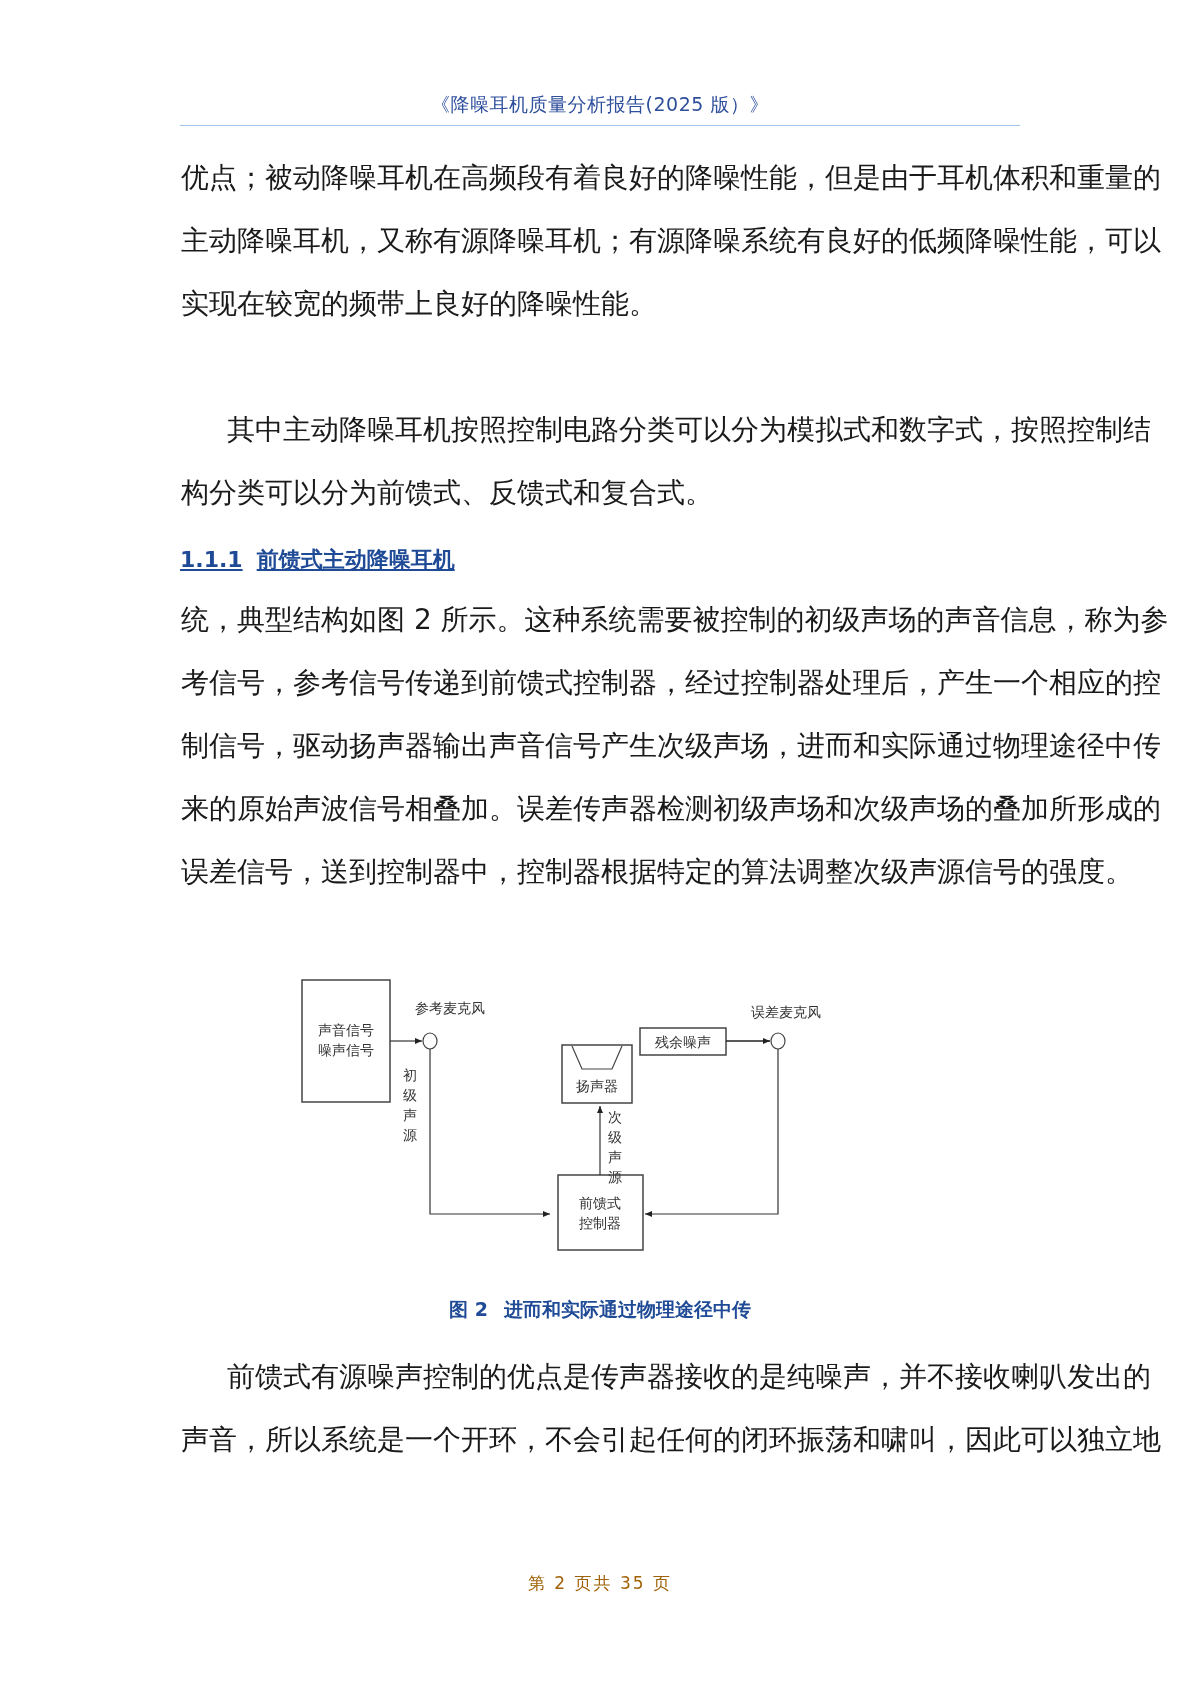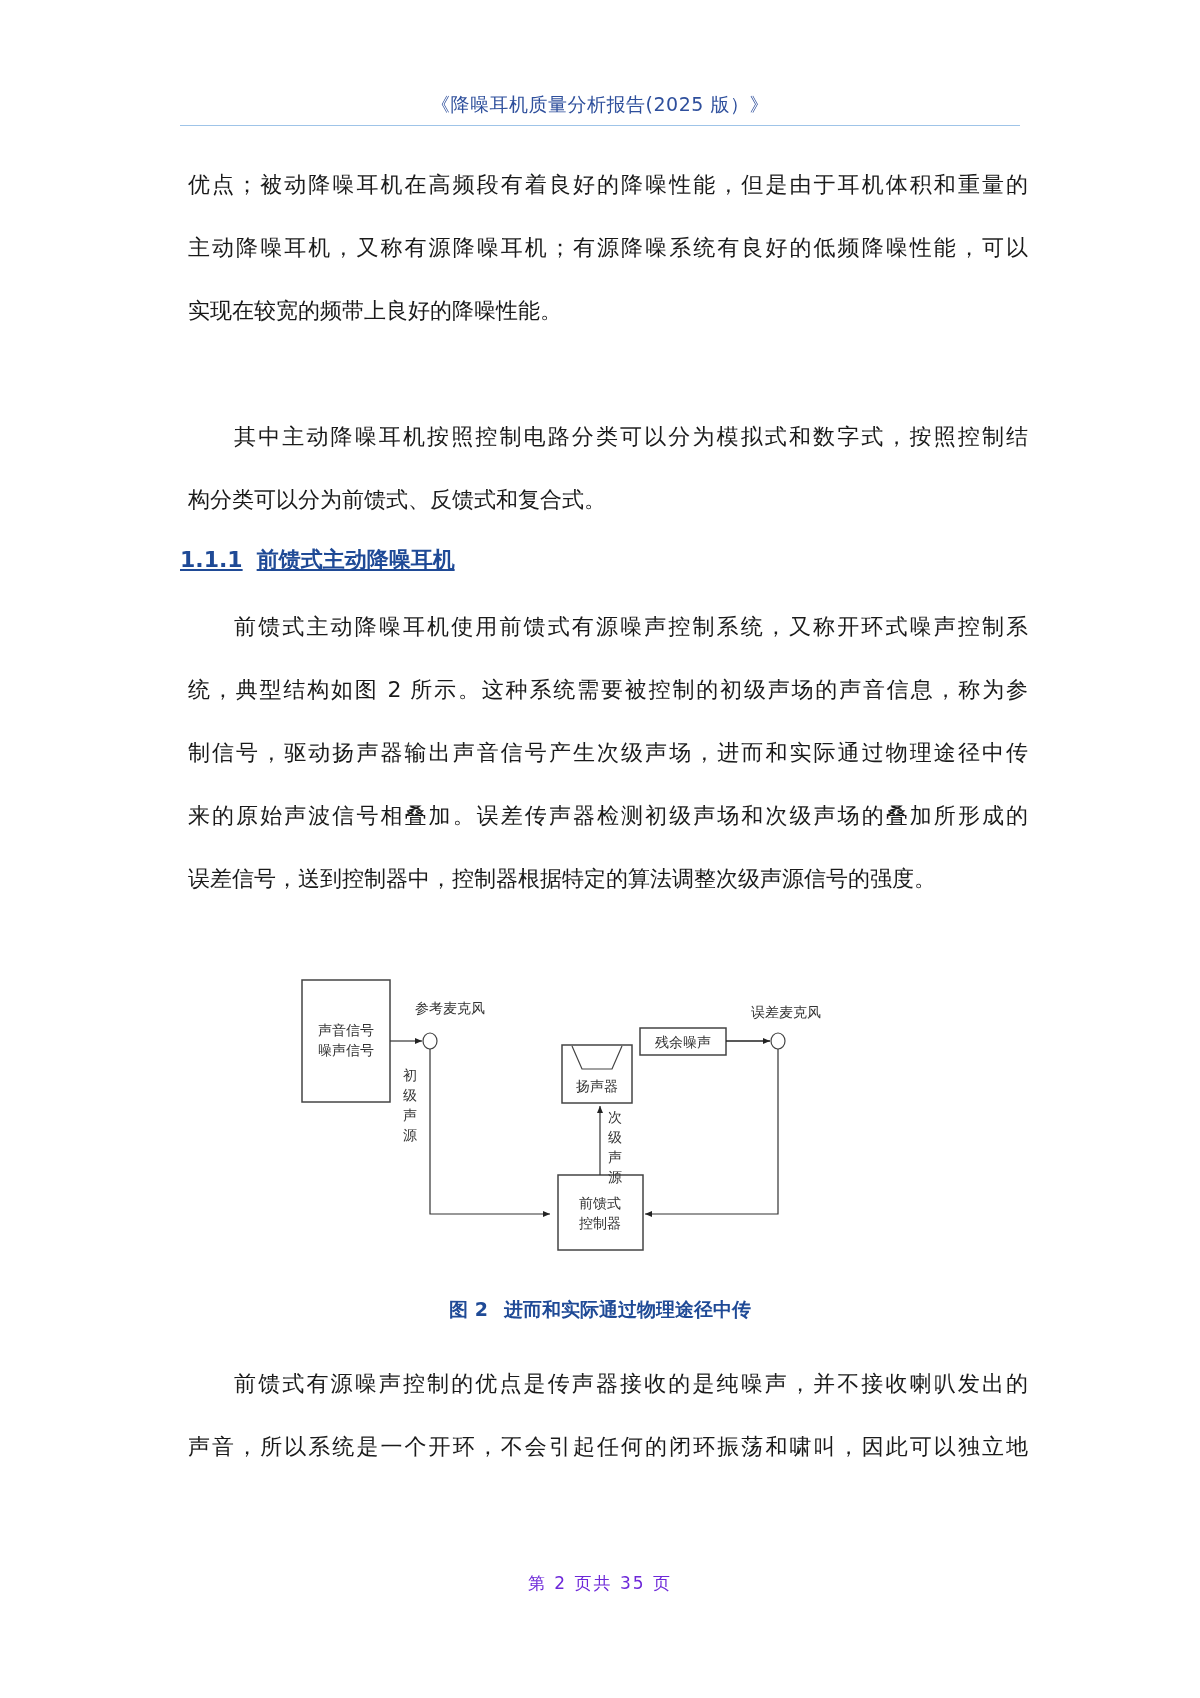--- a/index.html
+++ b/index.html
@@ -37,24 +37,24 @@
     .content {
       position: absolute;
       left: 180px;
       top: 0;
       width: 840px;
     }
     .para {
       position: absolute;
       left: 0;
       width: 840px;
-      font-size: 22px;
+      font-size: 28px;
       line-height: 63px;
       text-align: justify;
-      margin: 8px;
+      margin: 1px;
       color: #1a1a1a;
     }
     .para .line {
       display: block;
       height: 63px;
       white-space: nowrap;
       text-align-last: justify;
       text-align: justify;
     }
     .para .line.last {
@@ -105,21 +105,21 @@
     .figure-caption .cap-num {
       margin-right: 16px;
     }
     .page-footer {
       position: absolute;
       left: 180px;
       top: 1572px;
       width: 840px;
       text-align: center;
       font-size: 17px;
-      color: #6d28d9;
+      color: #a16207;
       letter-spacing: 2px;
     }
   </style>
 </head>
 <body>
 
 <div class="page-header">《降噪耳机质量分析报告(2025 版）》</div>
 <div class="header-rule"></div>
 
 <div class="content">
@@ -133,22 +133,22 @@
   <div class="para" style="top:397px;">
     <span class="line indent">其中主动降噪耳机按照控制电路分类可以分为模拟式和数字式，按照控制结</span>
     <span class="line last">构分类可以分为前馈式、反馈式和复合式。</span>
   </div>
 
   <div class="section-heading" style="top:545px;">
     <span class="num">1.1.1</span><span>前馈式主动降噪耳机</span>
   </div>
 
   <div class="para" style="top:587px;">
-    <span class="line indent">前馈式主动降噪耳机使用前馈式有源噪声控制系统，又称开环式噪声控制系</span>
     <span class="line">统，典型结构如图 2 所示。这种系统需要被控制的初级声场的声音信息，称为参</span>
+    <span class="line">考信号，参考信号传递到前馈式控制器，经过控制器处理后，产生一个相应的控</span>
     <span class="line">制信号，驱动扬声器输出声音信号产生次级声场，进而和实际通过物理途径中传</span>
     <span class="line">来的原始声波信号相叠加。误差传声器检测初级声场和次级声场的叠加所形成的</span>
     <span class="line last">误差信号，送到控制器中，控制器根据特定的算法调整次级声源信号的强度。</span>
   </div>
 
   <div class="para" style="top:1344px;">
     <span class="line indent">前馈式有源噪声控制的优点是传声器接收的是纯噪声，并不接收喇叭发出的</span>
     <span class="line">声音，所以系统是一个开环，不会引起任何的闭环振荡和啸叫，因此可以独立地</span>
   </div>
 </div>

